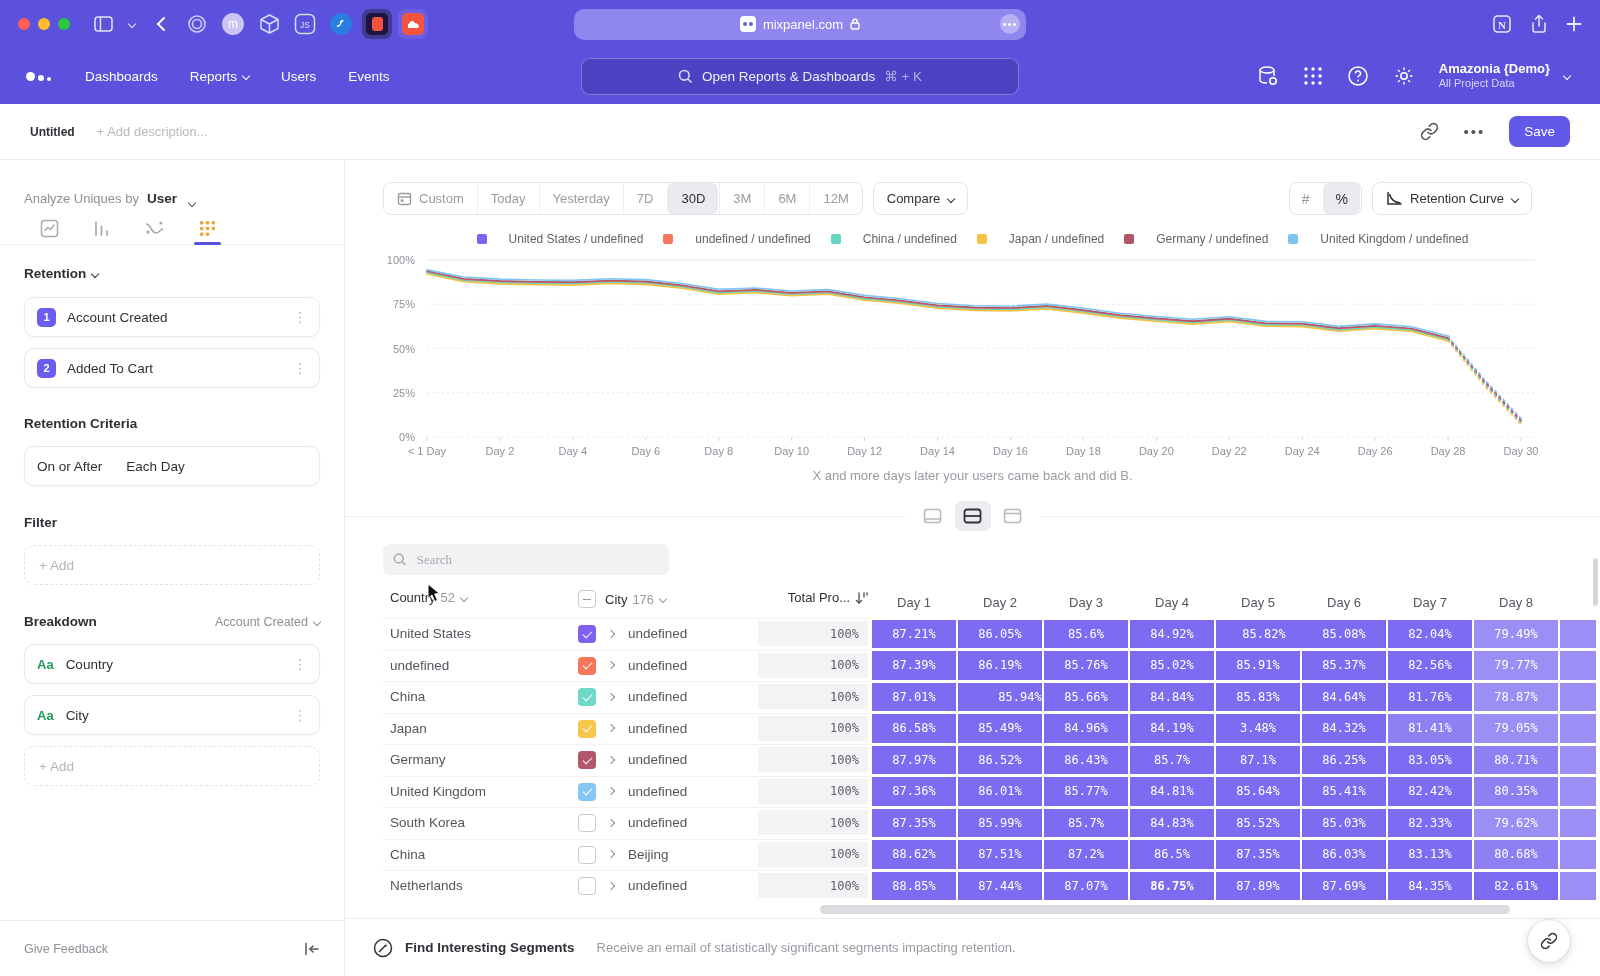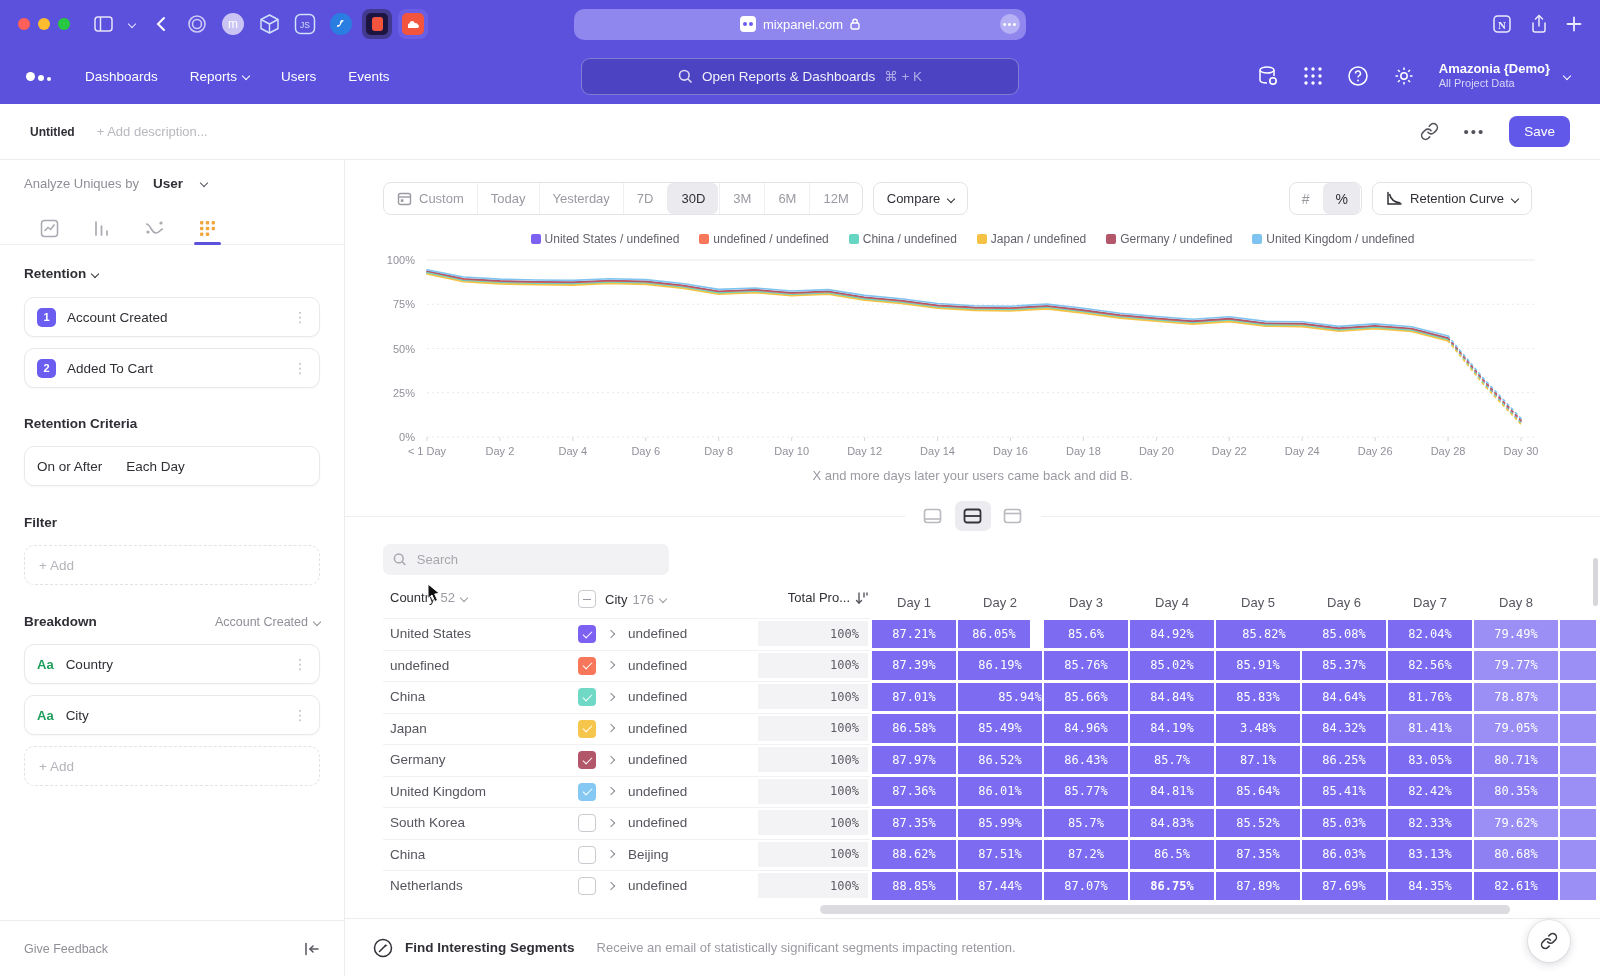--- a/index.html
+++ b/index.html
@@ -53,21 +53,21 @@
   .rtitle { font-size:12px; font-weight:bold; color:#2f2f36; margin-right:22px; }
   .rdesc { font-size:13px; color:#b8b8bf; }
   .ractions { margin-left:auto; display:flex; align-items:center; gap:24px; }
   .more-dots { color:#55555e; font-size:15px; letter-spacing:2px; }
   .save-btn { background:#6157e9; color:#fff; border:none; border-radius:8px; height:31px;
     padding:0 15px; font-size:13.5px; font-family:inherit; }
 
   
   .sidebar { position:absolute; top:160px; left:0; width:345px; bottom:0; border-right:1px solid #ececef; background:#fff; }
   .sb-scroll { position:absolute; top:0; left:0; right:0; bottom:56px; padding:0 24px; }
-  .analyze-row { display:flex; align-items:center; gap:12px; height:46px; font-size:13px; color:#8f8f98; }
+  .analyze-row { display:flex; align-items:flex-end; gap:6px; height:46px; font-size:13px; color:#8f8f98; }
   .analyze-row b { color:#2f2f36; font-weight:bold; font-size:13.5px; margin-left:2px; }
   .tabs { display:flex; align-items:center; gap:34px; padding:6px 6px 0 6px; height:39px;
     border-bottom:1px solid #ededf0; margin:0 -24px; padding-left:40px; }
   .tab { position:relative; height:100%; display:flex; align-items:center; color:#a9a9b1; }
   .tab.active::after { content:""; position:absolute; left:-5px; right:-5px; bottom:-1px; height:3px;
     background:#5b51dd; border-radius:2px; }
   .sec-label { font-size:13.5px; font-weight:bold; color:#2f2f36; display:flex; align-items:center; }
   .card { border:1px solid #e9e9ed; border-radius:10px; height:40px; display:flex; align-items:center;
     padding:0 12px; margin-bottom:11px; box-shadow:0 1px 2px rgba(20,20,40,0.04); background:#fff; }
   .stepnum { width:19px; height:19px; border-radius:5px; background:#6a5df0; color:#fff; font-size:11px;
@@ -96,35 +96,35 @@
   .seg-item { padding:0 13px; font-size:13px; color:#9a9aa2; height:100%; display:flex; align-items:center;
     gap:7px; border-left:1px solid #efeff2; }
   .seg-item:first-child { border-left:none; }
   .seg-item.sel { background:#ebebef; color:#2f2f36; border-radius:6px; border-left-color:transparent; margin:0 1px; }
   .btn { display:flex; align-items:center; border:1px solid #e4e4e8; border-radius:8px; height:33px;
     padding:0 13px; font-size:13px; color:#2f2f36; background:#fff; gap:8px; }
   .ctrl-right { margin-left:auto; display:flex; align-items:center; gap:10px; }
 
   .legend { position:absolute; top:72px; left:0; right:0; display:flex; justify-content:center; gap:20px;
     font-size:12px; color:#62626b; }
-  .leg-item { display:flex; align-items:center; gap:4px; }
+  .leg-item { display:flex; align-items:center; gap:22px; }
   .swatch { width:10px; height:10px; border-radius:2px; }
 
   .caption { position:absolute; top:308px; left:0; right:0; text-align:center; color:#9a9aa2; font-size:13px; }
 
   .mid-divider { position:absolute; top:356px; left:0; right:0; height:1px; background:#ededf0; }
   .view-toggles { position:absolute; top:341px; left:50%; transform:translateX(-50%); background:#fff;
     display:flex; gap:4px; padding:0 10px; }
   .vt { width:36px; height:30px; border-radius:7px; display:flex; align-items:center; justify-content:center; }
   .vt.active { background:#ececf0; }
 
   .search-box { position:absolute; top:384px; left:38px; width:286px; height:31px; background:#f2f2f4;
     border-radius:7px; display:flex; align-items:center; padding:0 10px; gap:8px; color:#a7a7ae; }
   .search-box input { border:none; outline:none; background:transparent; font-size:13px; color:#55555e;
-    font-family:Liberation Sans, sans-serif; width:100%; }
+    font-family:Liberation Serif, serif; width:100%; }
   .search-box input::placeholder { color:#a7a7ae; }
 
   
   .thead { position:absolute; top:430px; left:0; right:0; height:28px; font-size:13px; color:#2f2f36; }
   .thead .hitem { position:absolute; display:flex; align-items:center; white-space:nowrap; }
   .thead .cnt { color:#9a9aa2; margin-left:5px; }
   .day-h { position:absolute; text-align:center; color:#55555e; font-size:13px; }
   .trows { position:absolute; top:458px; left:0; right:0; height:284px; overflow:hidden; }
   .trow { position:absolute; left:0; right:0; height:31.5px; }
   .trow::before { content:""; position:absolute; top:0; left:38px; width:487px; height:1px; background:#f1f1f3; }
@@ -625,21 +625,21 @@
         <span class="tc" style="left: 45px;">United States</span>
         <span class="cb" style="left: 233px; background: rgb(124, 97, 242);">
           <span class="check"></span>
         </span>
         <span class="tc" style="left: 263px;">
           <span class="chv right" style="color:#8a8a93;margin-left:0"></span>
         </span>
         <span class="tc" style="left: 283px;">undefined</span>
         <div class="totalbar" style="left: 413px; width: 110px;">100%</div>
         <div class="heat" style="left: 527px; width: 84px; background: rgb(125, 107, 241);">87.21%</div>
-        <div class="heat" style="left: 613px; width: 72px; background: rgb(125, 107, 241);">86.05%</div>
+        <div class="heat" style="left: 613px; width: 84px; background: rgb(125, 107, 241);">86.05%</div>
         <div class="heat" style="left: 699px; width: 84px; background: rgb(125, 107, 241);">85.6%</div>
         <div class="heat" style="left: 785px; width: 84px; background: rgb(125, 107, 241);">84.92%</div>
         <div class="heat" style="left: 871px; width: 96px; background: rgb(125, 107, 241);">85.82%</div>
         <div class="heat" style="left: 957px; width: 84px; background: rgb(125, 107, 241);">85.08%</div>
         <div class="heat" style="left: 1043px; width: 84px; background: rgb(125, 107, 241);">82.04%</div>
         <div class="heat" style="left: 1129px; width: 84px; background: rgb(155, 142, 245);">79.49%</div>
         <div class="heat" style="left: 1215px; width: 36px; background: rgb(155, 142, 245);"></div>
       </div>
       <div class="trow" style="top: 31.5px;">
         <span class="tc" style="left: 45px;">undefined</span>

